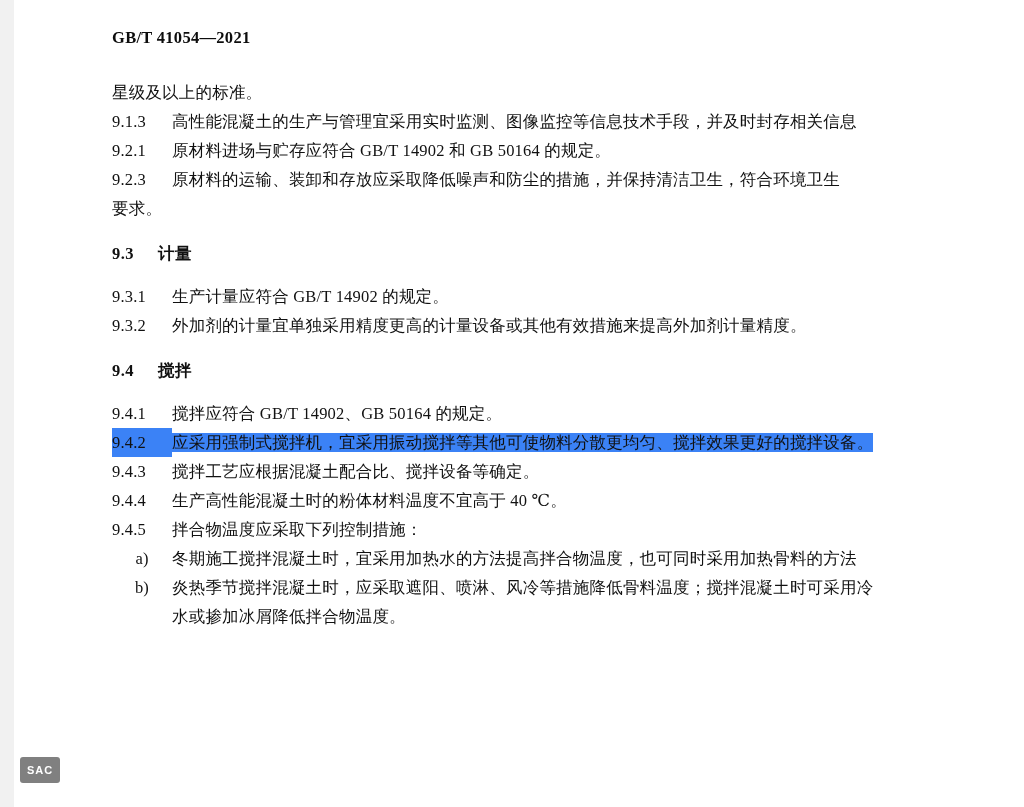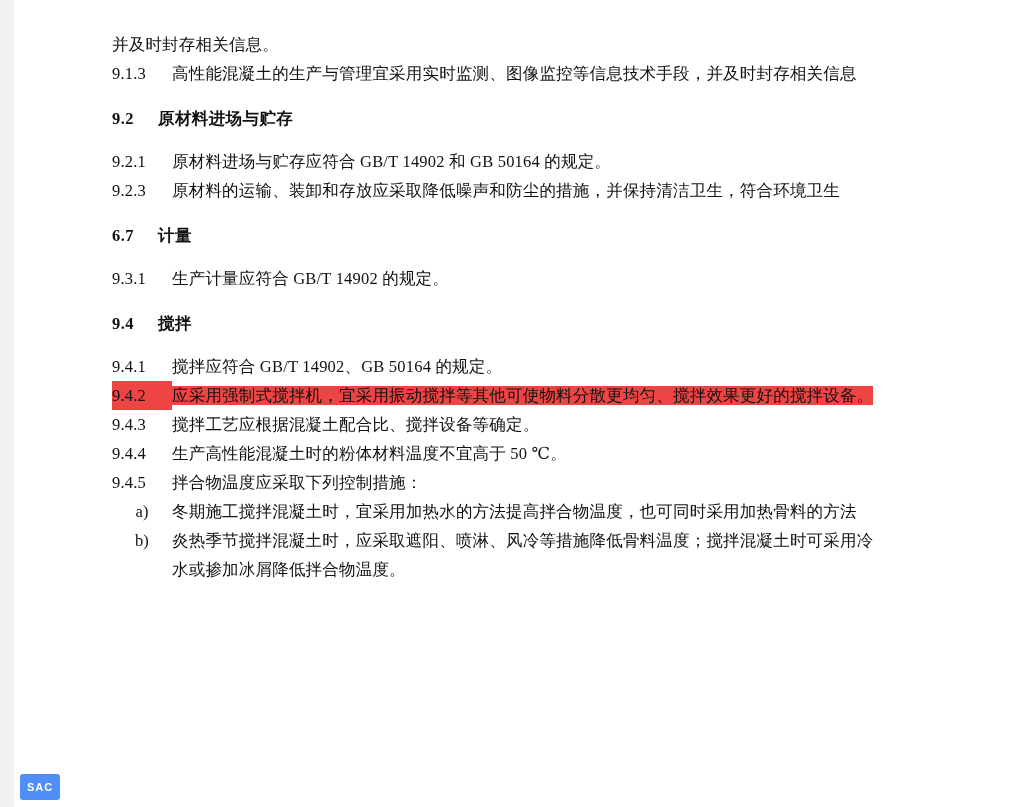--- a/index.html
+++ b/index.html
@@ -77,29 +77,29 @@
   .sub-col {
     display: inline-block;
     min-width: 60px;
     text-align: center;
   }
   .cont {
     display: inline-block;
     padding-left: 60px;
   }
   .hl {
-    background: #ef4444;
+    background: #3b82f6;
   }
   .watermark {
     position: absolute;
     left: 20px;
-    bottom: 7px;
+    bottom: 24px;
     width: 40px;
     height: 26px;
-    background: #3b82f6;
+    background: #737373;
     border-radius: 3px;
     color: #ffffff;
     font-family: "Liberation Sans", sans-serif;
     font-size: 11px;
     font-weight: bold;
     letter-spacing: 1px;
     display: flex;
     align-items: center;
     justify-content: center;
     opacity: 0.9;
@@ -107,44 +107,46 @@
 </style>
 </head>
 <body>
 
 <div class="page">
 
   <div class="left-gutter"></div>
 
   <div class="content">
 
+    <div class="header">GB/T 41054—2021</div>
 
     <div class="body-block">
 
-      <p class="line"><span>并及时封存相关信息。</span></p>
+      <p class="line"><span>星级及以上的标准。</span></p>
 
       <p class="line"><span class="num-col">9.1.3</span><span>高性能混凝土的生产与管理宜采用实时监测、图像监控等信息技术手段，并及时封存相关信息</span></p>
 
-      <p class="sec-head gap-before gap-after"><span class="num">9.2</span><span>原材料进场与贮存</span></p>
 
       <p class="line"><span class="num-col">9.2.1</span><span>原材料进场与贮存应符合 GB/T 14902 和 GB 50164 的规定。</span></p>
       <p class="line"><span class="num-col">9.2.3</span><span>原材料的运输、装卸和存放应采取降低噪声和防尘的措施，并保持清洁卫生，符合环境卫生</span></p>
+      <p class="line"><span>要求。</span></p>
 
-      <p class="sec-head gap-before gap-after"><span class="num">6.7</span><span>计量</span></p>
+      <p class="sec-head gap-before gap-after"><span class="num">9.3</span><span>计量</span></p>
 
       <p class="line"><span class="num-col">9.3.1</span><span>生产计量应符合 GB/T 14902 的规定。</span></p>
+      <p class="line"><span class="num-col">9.3.2</span><span>外加剂的计量宜单独采用精度更高的计量设备或其他有效措施来提高外加剂计量精度。</span></p>
 
       <p class="sec-head gap-before gap-after"><span class="num">9.4</span><span>搅拌</span></p>
 
       <p class="line"><span class="num-col">9.4.1</span><span>搅拌应符合 GB/T 14902、GB 50164 的规定。</span></p>
 
       <p class="line"><span class="num-col hl">9.4.2</span><span class="hl">应采用强制式搅拌机，宜采用振动搅拌等其他可使物料分散更均匀、搅拌效果更好的搅拌设备。</span></p>
 
       <p class="line"><span class="num-col">9.4.3</span><span>搅拌工艺应根据混凝土配合比、搅拌设备等确定。</span></p>
-      <p class="line"><span class="num-col">9.4.4</span><span>生产高性能混凝土时的粉体材料温度不宜高于 50 ℃。</span></p>
+      <p class="line"><span class="num-col">9.4.4</span><span>生产高性能混凝土时的粉体材料温度不宜高于 40 ℃。</span></p>
       <p class="line"><span class="num-col">9.4.5</span><span>拌合物温度应采取下列控制措施：</span></p>
 
       <p class="line"><span class="sub-col">a)</span><span>冬期施工搅拌混凝土时，宜采用加热水的方法提高拌合物温度，也可同时采用加热骨料的方法</span></p>
 
       <p class="line"><span class="sub-col">b)</span><span>炎热季节搅拌混凝土时，应采取遮阳、喷淋、风冷等措施降低骨料温度；搅拌混凝土时可采用冷</span></p>
       <p class="line"><span class="cont">水或掺加冰屑降低拌合物温度。</span></p>
 
     </div>
   </div>
 

